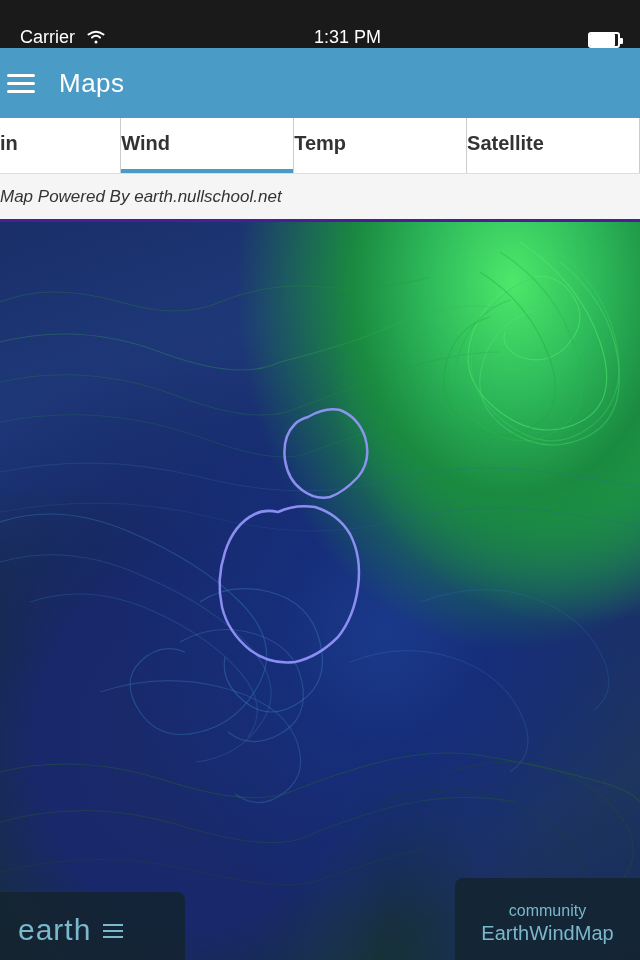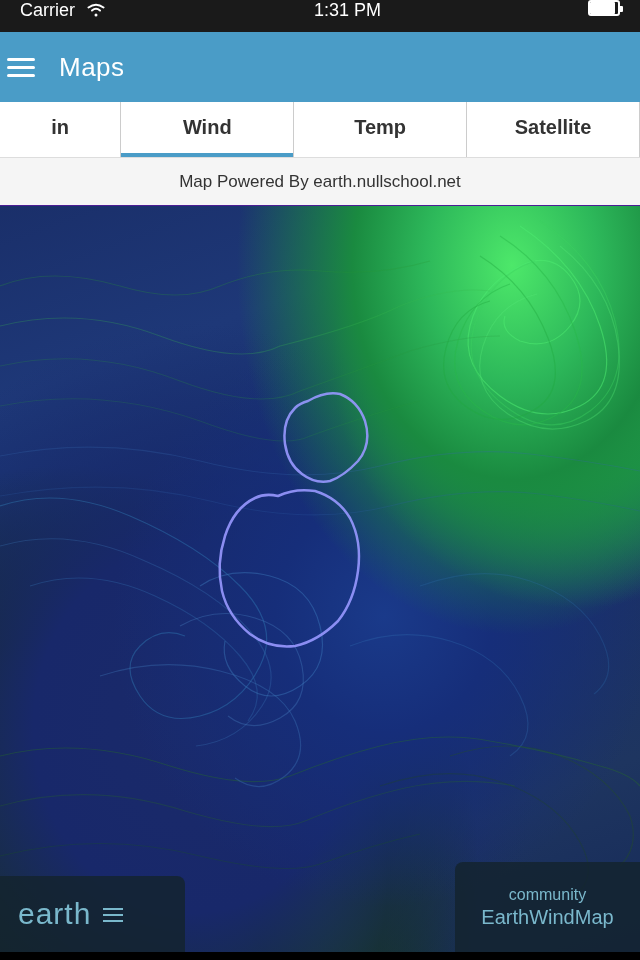--- a/index.html
+++ b/index.html
@@ -2,24 +2,24 @@
 <html><head>
   <meta charset="utf-8">
   <meta name="viewport" content="width=640px">
   <style>
     * { margin: 0; padding: 0; box-sizing: border-box; }
     body { width: 640px; height: 960px; overflow: hidden; font-family: -apple-system, 'Helvetica Neue', Arial, sans-serif; background: #000; }
 
     
     .status-bar {
       width: 640px;
-      height: 32px;
+      height: 48px;
       background: #1a1a1a;
       display: flex;
-      align-items: flex-start;
+      align-items: flex-end;
       justify-content: space-between;
       padding: 0 20px;
       color: #fff;
       font-size: 18px;
       font-weight: 500;
     }
     .status-left { display: flex; align-items: center; gap: 10px; }
     .wifi-icon { font-size: 16px; }
     .battery-icon {
       width: 32px; height: 16px;
@@ -72,21 +72,20 @@
       height: 56px;
       background: #fff;
       display: flex;
       border-bottom: 1px solid #ddd;
       overflow: hidden;
     }
     .tab {
       flex: 1;
       display: flex;
       align-items: center;
-      justify-content: center;
       font-size: 20px;
       font-weight: 600;
       color: #333;
       border-right: 1px solid #ccc;
       cursor: pointer;
       position: relative;
       padding-bottom: 4px;
     }
     .tab:first-child {
       min-width: 80px;
@@ -105,26 +104,27 @@
     .tab-partial {
       flex: 0.6;
       overflow: hidden;
     }
 
     
     .attribution-bar {
       width: 640px;
       height: 48px;
       background: #f5f5f5;
-      border-bottom: 1px solid #4c1d95;
-      display: flex;
-      align-items: center;
-      justify-content: center;
+      border-bottom: 3px solid #4c1d95;
+      display: flex;
+      align-items: center;
+      justify-content: flex-start;
       font-size: 17px;
       color: #333;
+      font-style: italic;
     }
 
     
     .map-container {
       width: 640px;
       height: calc(960px - 40px - 70px - 56px - 48px);
       position: relative;
       overflow: hidden;
     }
 

